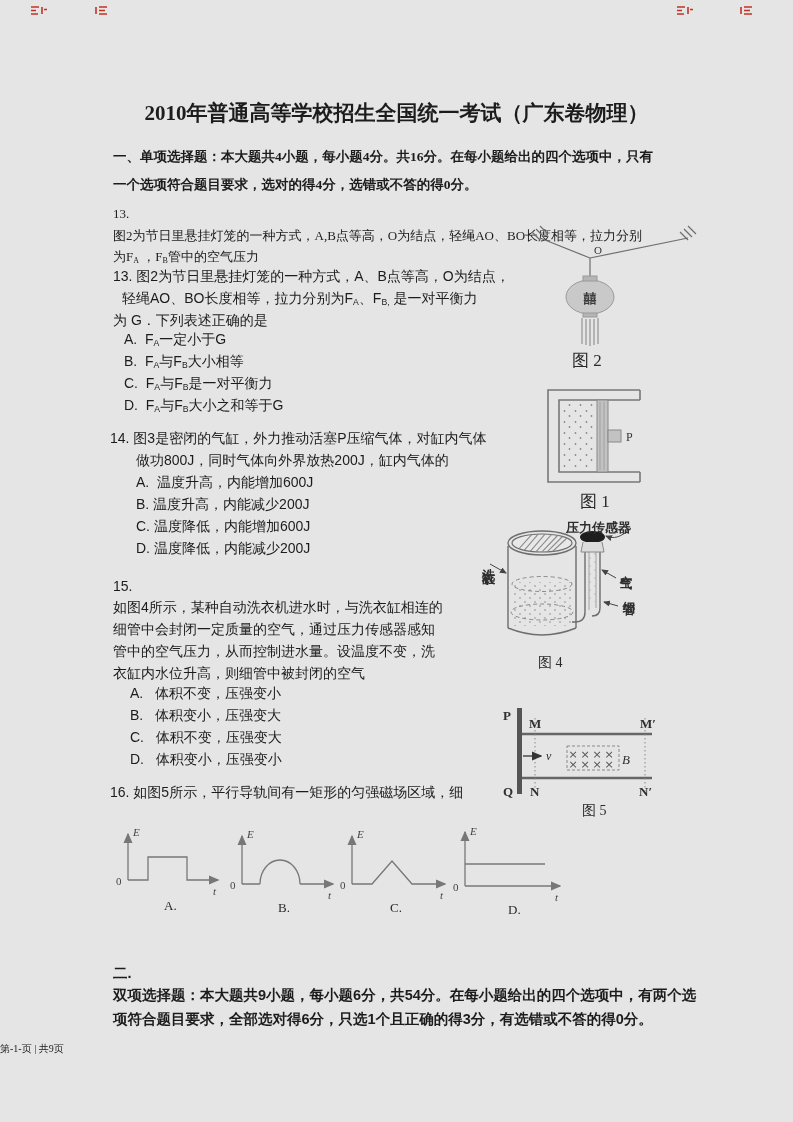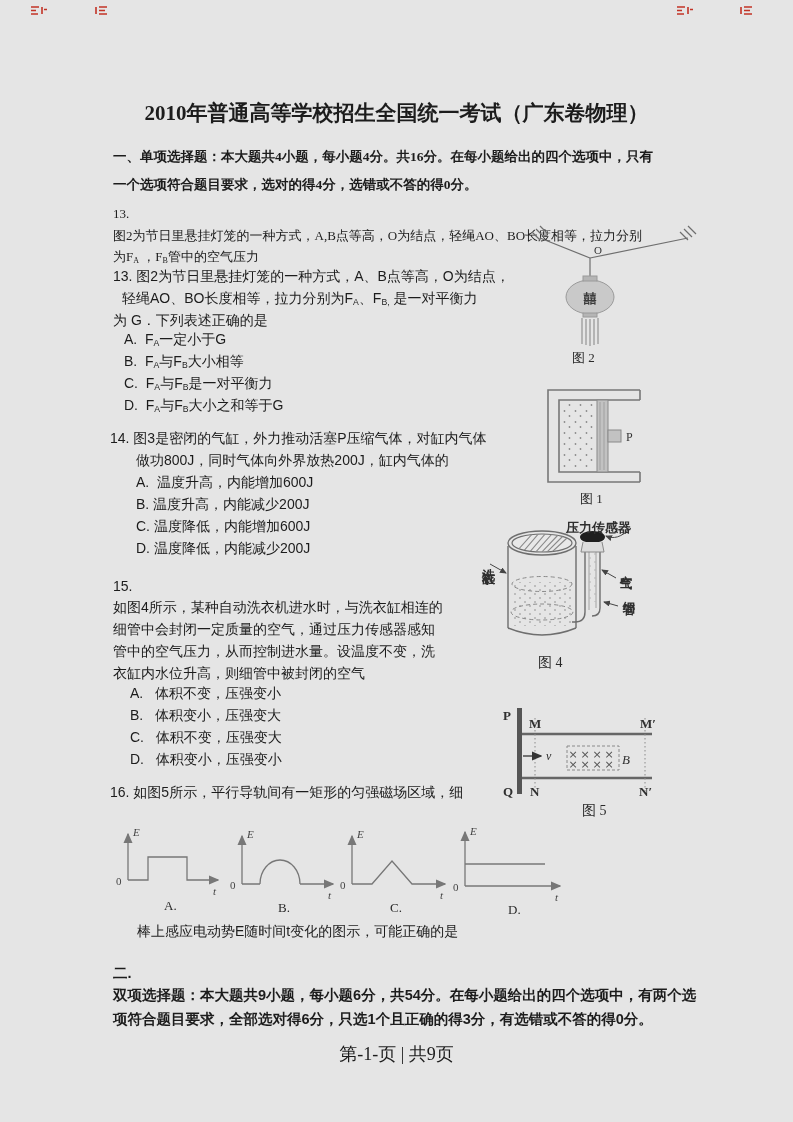--- a/index.html
+++ b/index.html
@@ -7,24 +7,24 @@
         font-family:"Liberation Sans","DejaVu Sans",sans-serif;overflow:hidden;}
   .line{position:absolute;white-space:pre;}
   .serif{font-family:"Liberation Serif","DejaVu Serif",serif;}
   .sans{font-family:Liberation Sans, sans-serif;text-align:right;}
   .title{left:0;right:0;text-align:center;font-weight:bold;font-size:21px;
          font-family:"Liberation Serif","DejaVu Serif",serif;}
   .intro{font-size:13.5px;font-weight:600;}
   .body14{font-size:14px;font-weight:500;}
   .serif13{font-size:13px;font-weight:400;}
   .bold15{font-size:14.5px;font-weight:700;}
-  .footer{left:0;right:0;text-align:center;font-size:18px;}
+  .footer{left:0;right:0;font-size:10px;}
   sub{font-size:0.62em;vertical-align:-0.25em;font-weight:inherit;}
   .figcap{position:absolute;font-family:"Liberation Serif","DejaVu Serif",serif;
-          font-size:13px;color:#2a2a2a;white-space:nowrap;}
+          font-size:17px;color:#2a2a2a;white-space:nowrap;}
   .figsvg{position:absolute;}
   .flabel{position:absolute;font-family:Liberation Serif, serif;
           color:#2f2f2f;white-space:nowrap;}
   .vlabel{writing-mode:vertical-rl;text-orientation:upright;letter-spacing:2px;}
   .redmark{position:absolute;}
 </style>
 </head>
 <body>
 
 <div class="page">
@@ -230,21 +230,20 @@
       <path d="M365 64 V10" marker-end="url(#arrG)"></path>
       <path d="M365 64 H460" marker-end="url(#arrG)"></path>
       <path d="M365 42 H445"></path>
     </g>
     <text x="370" y="13" font-size="11" font-style="italic" fill="#444" font-family="Liberation Serif,serif">E</text>
     <text x="353" y="69" font-size="11" fill="#444" font-family="Liberation Serif,serif">0</text>
     <text x="455" y="79" font-size="11" font-style="italic" fill="#444" font-family="Liberation Serif,serif">t</text>
     <text x="408" y="92" font-size="13" fill="#2a2a2a" font-family="Liberation Serif,serif">D.</text>
   </svg>
 
-  <div class="line sans body14" style="left:137px;top:923px">棒上感应电动势E随时间t变化的图示，可能正确的是</div>
 
   <div class="line sans bold15" style="left:113px;top:964px">二.</div>
   <div class="line sans bold15" style="left:113px;top:986px">双项选择题：本大题共9小题，每小题6分，共54分。在每小题给出的四个选项中，有两个选</div>
   <div class="line sans bold15" style="left:113px;top:1010px">项符合题目要求，全部选对得6分，只选1个且正确的得3分，有选错或不答的得0分。</div>
 
   <div class="line serif footer" style="top:1042px">第-1-页 | 共9页</div>
 
 </div>
 
 </body></html>

